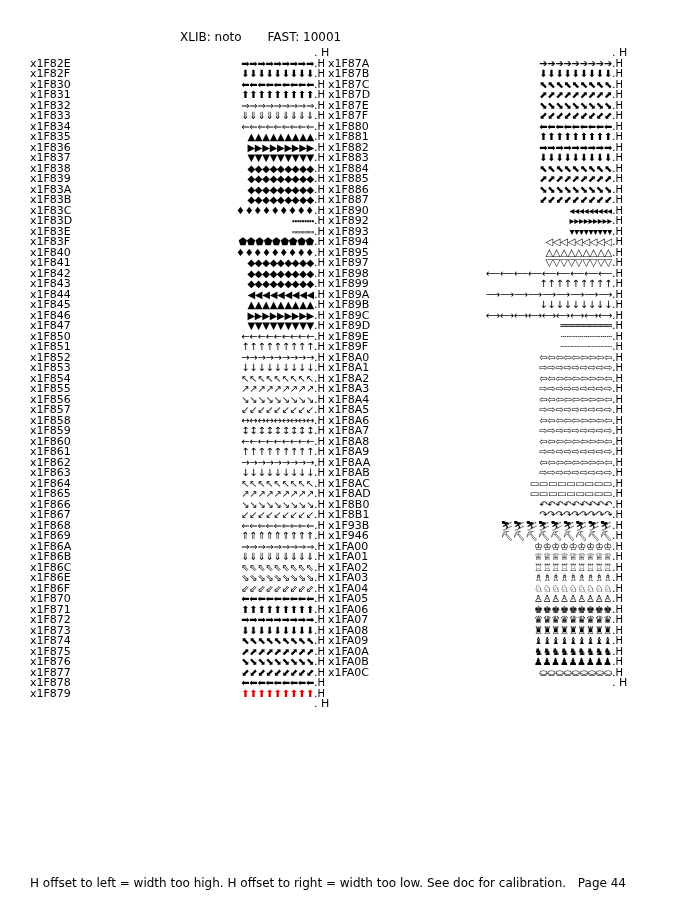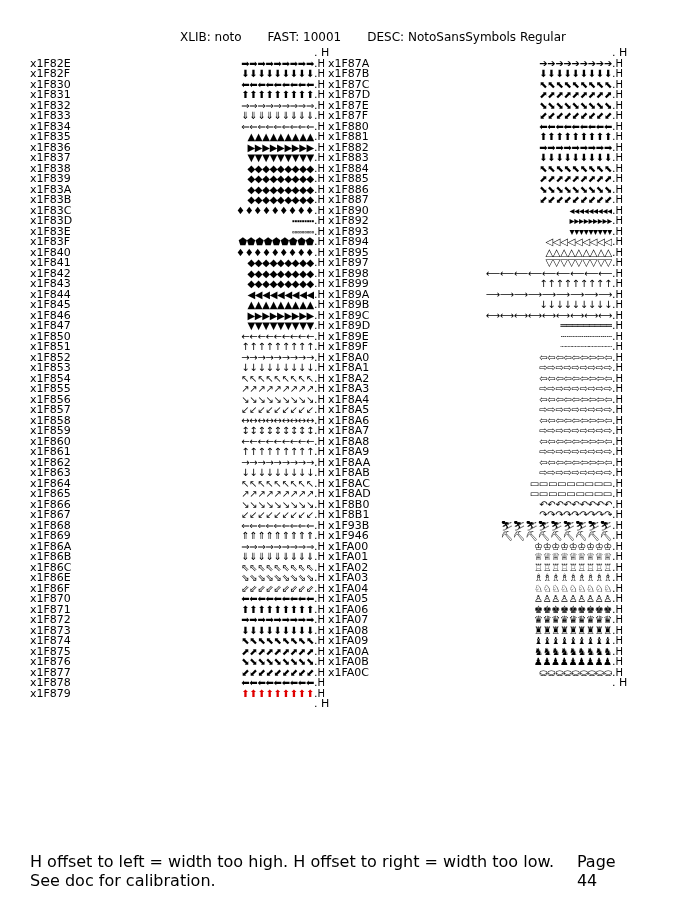--- a/index.html
+++ b/index.html
@@ -65,32 +65,31 @@
   .toprow { display:flex; height:10.5px; line-height:10.5px;}
   .toprow .spacer { flex:1; }
   .toprow .mk { width:14px; font-size:11px; }
   .footer {
     position: absolute;
     bottom: 20px;
     left: 30px;
     right: 30px;
     display: flex;
     justify-content: space-between;
-    font-size: 16px;
+    font-size: 12px;
   }
 </style>
 </head>
 <body>
 
 <div class="page">
 
   <div class="header">
     <span><span class="lbl">XLIB:</span> <span class="val">noto</span></span>
     <span><span class="lbl">FAST:</span> <span class="val">10001</span></span>
-    <span><span class="lbl">DESC:</span> <span class="val">NotoSansSymbols Regular</span></span>
   </div>
 
   <div class="columns">
     <div class="col" id="col-left">
       <div class="toprow">
           <span class="spacer"></span>
           <span class="mk">.&nbsp;H</span>
         </div>
     <div class="row">
           <span class="code">x1F82E</span>

